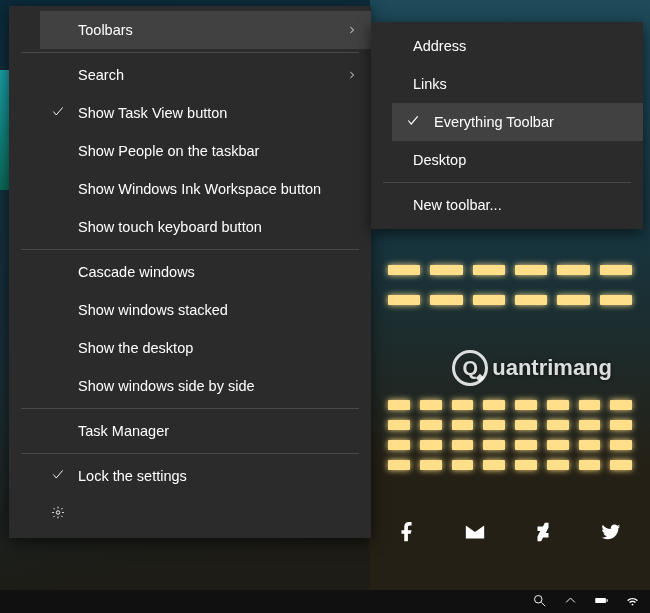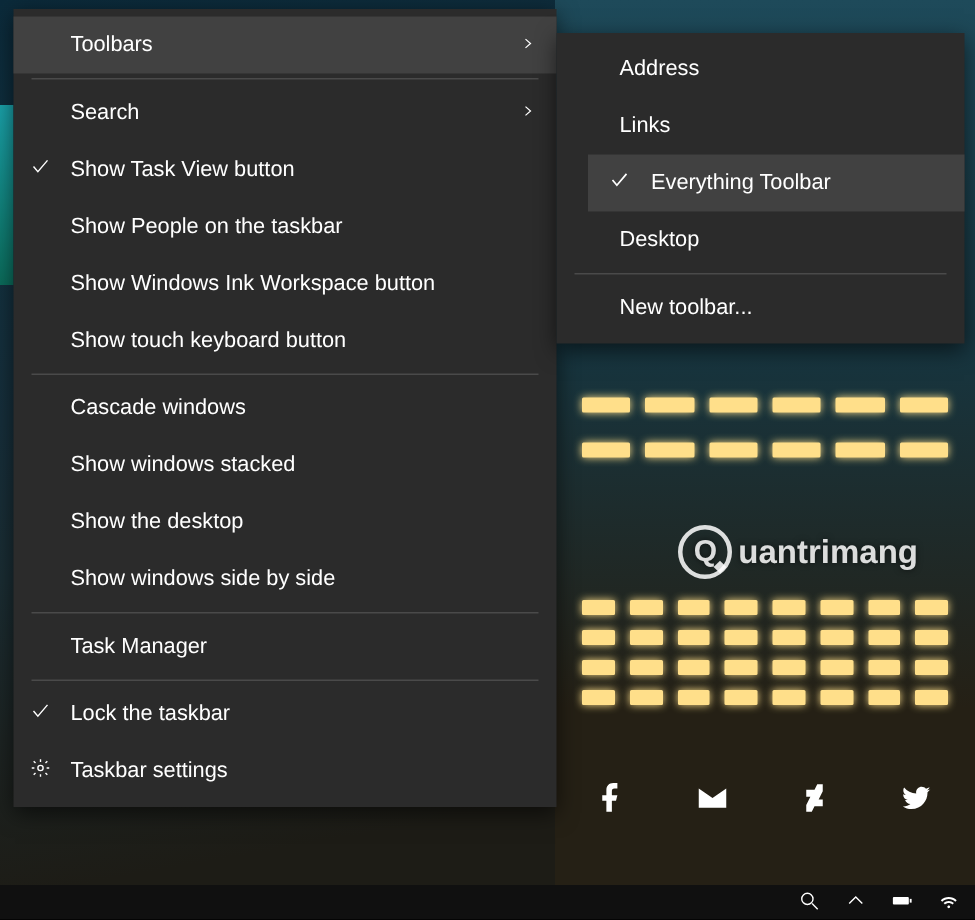--- a/index.html
+++ b/index.html
@@ -44,21 +44,21 @@
   
   .menu {
     position:absolute; left:9px; top:6px; width:362px;
     background:#2b2b2b; color:#fff;
     box-shadow:0 4px 14px rgba(0,0,0,.6);
     padding:5px 0;
   }
   .menu .item{
     height:38px; display:flex; align-items:center;
     padding:0 16px 0 38px; position:relative; cursor:default;
-    font-size:14.5px; white-space:nowrap;
+    font-size:14.5px; white-space:nowrap;margin-left:31px;
   }
   .menu .item.highlight{background:#414141;}
   .menu .sep{height:1px;background:#4a4a4a;margin:3px 12px;}
   .menu .chev{position:absolute;right:14px;top:50%;transform:translateY(-50%);}
   .menu .chev svg{width:10px;height:10px;stroke:#fff;fill:none;stroke-width:2;}
   .menu .lead{position:absolute;left:11px;top:50%;transform:translateY(-50%);}
   .menu .lead svg{width:14px;height:14px;stroke:#fff;fill:none;stroke-width:1.6;}
 
   
   .submenu{
@@ -229,28 +229,27 @@
     </div>
     <div class="sep"></div>
     <div class="item">
       <span>Task Manager</span>
     </div>
     <div class="sep"></div>
     <div class="item">
       <span class="lead"><svg viewBox="0 0 24 24">
           <polyline points="4 12 9 18 20 5"></polyline>
         </svg></span>
-      <span>Lock the taskbar</span>
+      <span>Lock the settings</span>
     </div>
     <div class="item">
       <span class="lead"><svg viewBox="0 0 24 24">
           <circle cx="12" cy="12" r="3"></circle>
           <path d="M12 2v3M12 19v3M4.2 4.2l2.1 2.1M17.7 17.7l2.1 2.1M2 12h3M19 12h3M4.2 19.8l2.1-2.1M17.7 6.3l2.1-2.1"></path>
         </svg></span>
-      <span>Taskbar settings</span>
     </div>
   </div>
 
 <div class="submenu" id="submenu">
     <div class="item">
       <span>Address</span>
     </div>
     <div class="item">
       <span>Links</span>
     </div>

